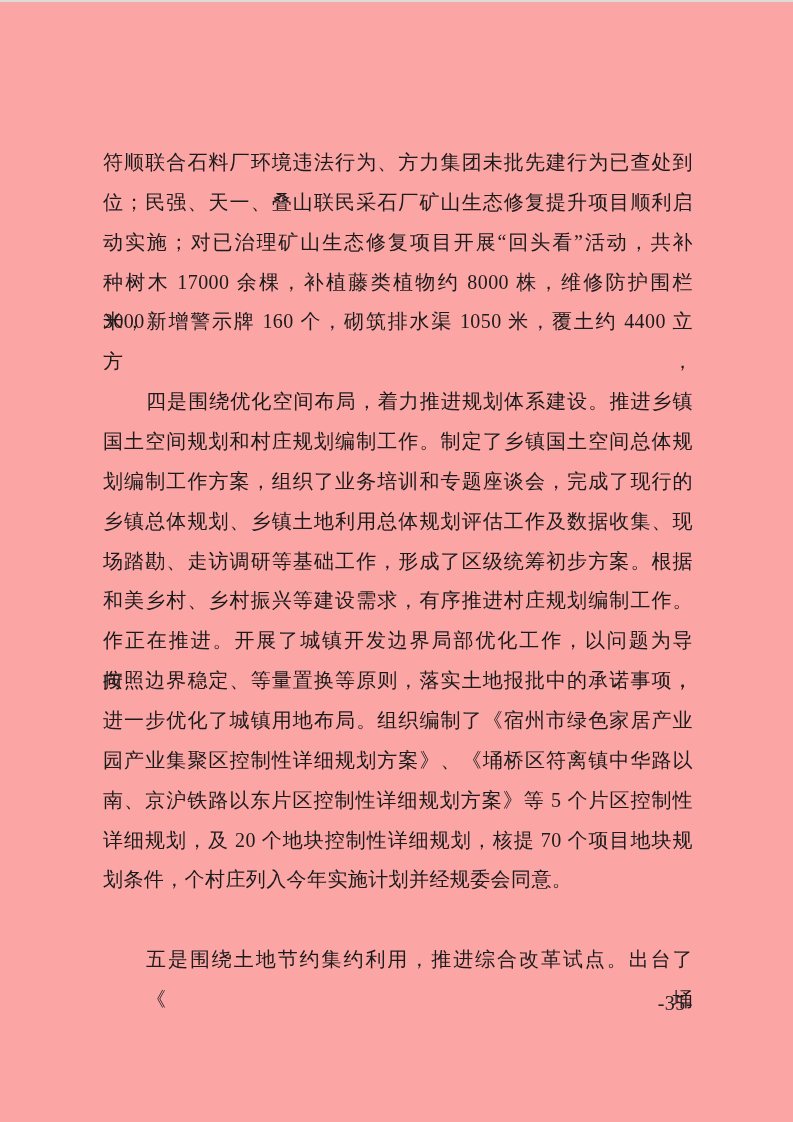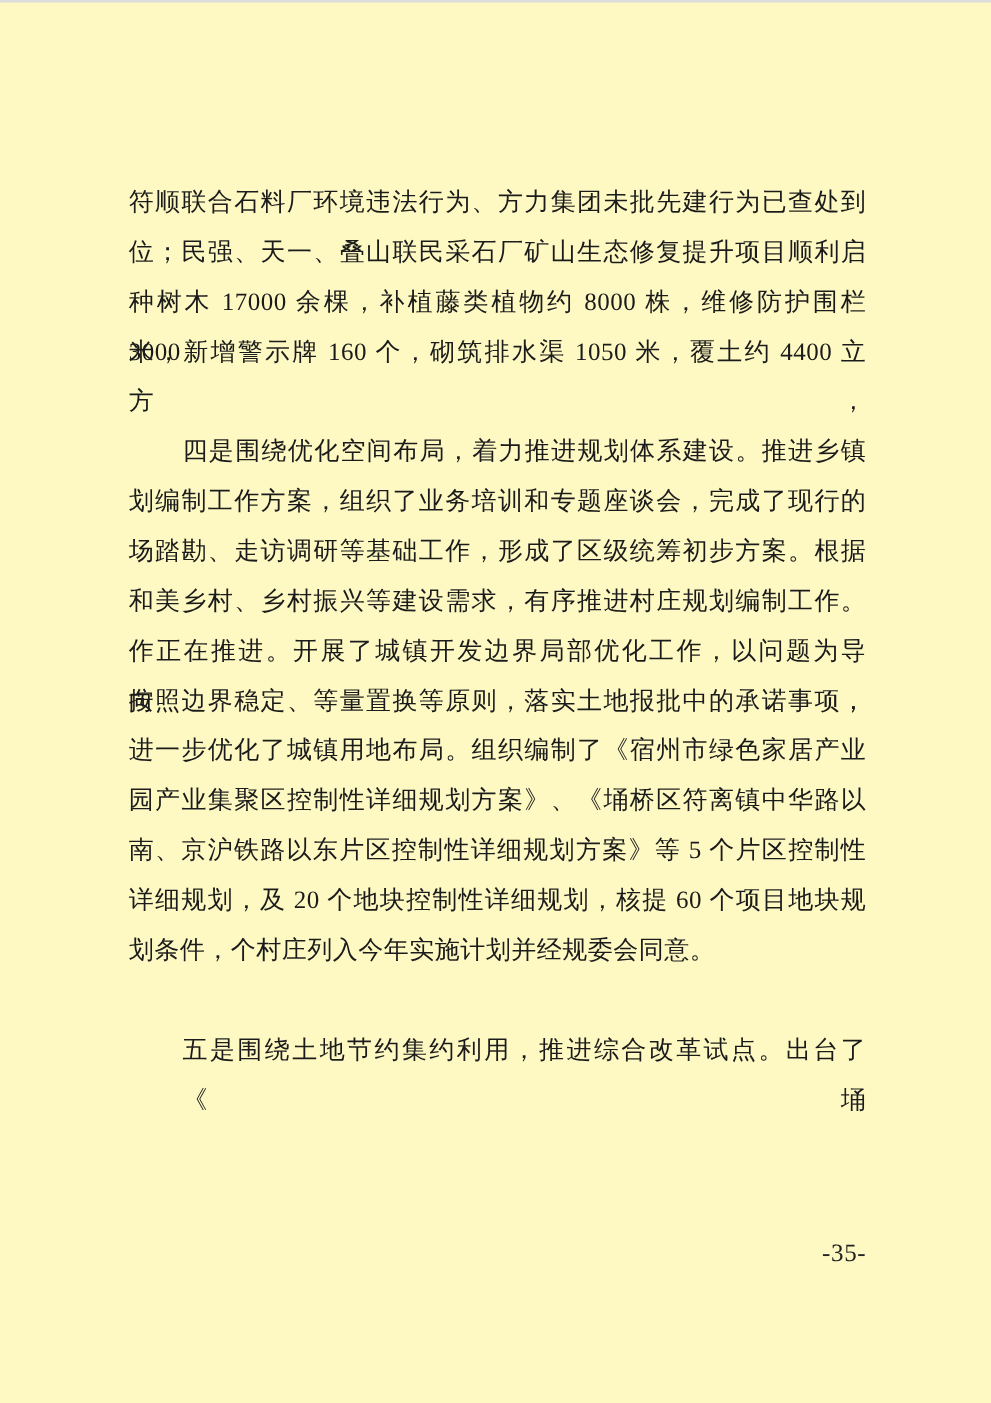--- a/index.html
+++ b/index.html
@@ -6,21 +6,21 @@
 
   html, body {
     background: #9a9a9a;
     font-family: "Liberation Serif", "DejaVu Serif", serif;
   }
 
   .page {
     position: relative;
     width: 793px;
     height: 1122px;
-    background: #fef9c3;
+    background: #fca5a5;
     color: #1b1b1b;
     overflow: hidden;
   }
 
   
   .scan-edge {
     position: absolute;
     top: 0; left: 0; right: 0;
     height: 2px;
     background: #dcdcdc;
@@ -66,34 +66,37 @@
 <body>
 
 <div class="page">
   <div class="scan-edge"></div>
 
   <div class="text-block">
 
   <div class="paragraph">
         <div class="line">符顺联合石料厂环境违法行为、方力集团未批先建行为已查处到</div>
         <div class="line">位；民强、天一、叠山联民采石厂矿山生态修复提升项目顺利启</div>
+        <div class="line">动实施；对已治理矿山生态修复项目开展“回头看”活动，共补</div>
         <div class="line">种树木 17000 余棵，补植藤类植物约 8000 株，维修防护围栏 3000</div>
         <div class="line">米，新增警示牌 160 个，砌筑排水渠 1050 米，覆土约 4400 立方，</div>
       </div>
       <div class="paragraph">
         <div class="line indent">四是围绕优化空间布局，着力推进规划体系建设。推进乡镇</div>
+        <div class="line">国土空间规划和村庄规划编制工作。制定了乡镇国土空间总体规</div>
         <div class="line">划编制工作方案，组织了业务培训和专题座谈会，完成了现行的</div>
+        <div class="line">乡镇总体规划、乡镇土地利用总体规划评估工作及数据收集、现</div>
         <div class="line">场踏勘、走访调研等基础工作，形成了区级统筹初步方案。根据</div>
         <div class="line">和美乡村、乡村振兴等建设需求，有序推进村庄规划编制工作。</div>
         <div class="line">作正在推进。开展了城镇开发边界局部优化工作，以问题为导向，</div>
         <div class="line">按照边界稳定、等量置换等原则，落实土地报批中的承诺事项，</div>
         <div class="line">进一步优化了城镇用地布局。组织编制了《宿州市绿色家居产业</div>
         <div class="line">园产业集聚区控制性详细规划方案》、《埇桥区符离镇中华路以</div>
         <div class="line">南、京沪铁路以东片区控制性详细规划方案》等 5 个片区控制性</div>
-        <div class="line">详细规划，及 20 个地块控制性详细规划，核提 60 个项目地块规</div>
+        <div class="line">详细规划，及 20 个地块控制性详细规划，核提 70 个项目地块规</div>
         <div class="line last">划条件，个村庄列入今年实施计划并经规委会同意。</div>
       </div>
       <div class="paragraph">
         <div class="line indent">五是围绕土地节约集约利用，推进综合改革试点。出台了《埇</div>
       </div>
     </div>
 
   <div class="page-number">-35-</div>
 </div>
 

